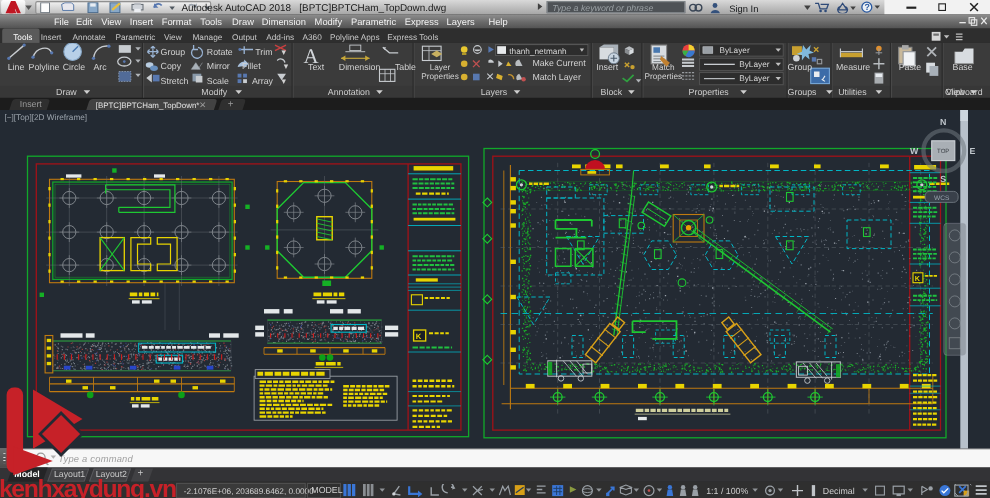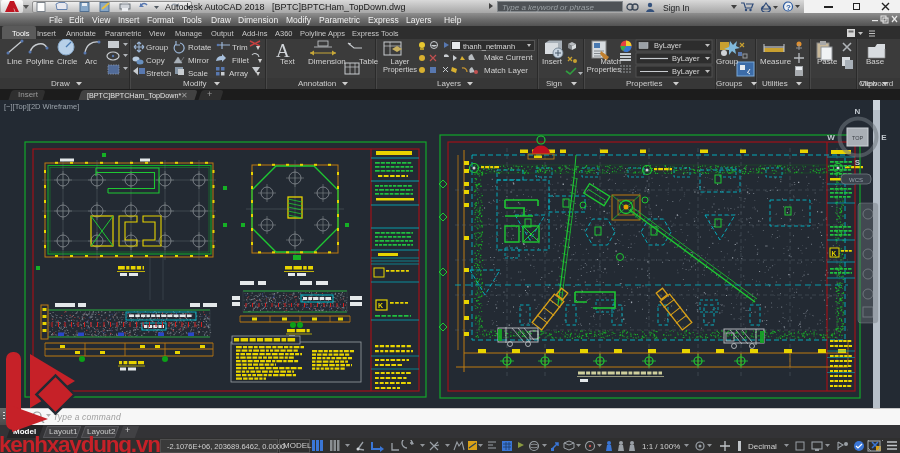--- a/index.html
+++ b/index.html
@@ -113,21 +113,21 @@
 <div class="abs" style="left:583px;top:39px;width:1px;height:50px;background:#2a2a2a;box-shadow:1px 0 0 #484848"></div>
 <div class="abs" style="left:715px;top:39px;width:1px;height:50px;background:#2a2a2a;box-shadow:1px 0 0 #484848"></div>
 <div class="abs" style="left:755px;top:39px;width:1px;height:50px;background:#2a2a2a;box-shadow:1px 0 0 #484848"></div>
 <div class="abs" style="left:809px;top:39px;width:1px;height:50px;background:#2a2a2a;box-shadow:1px 0 0 #484848"></div>
 <div class="abs" style="left:856px;top:39px;width:1px;height:50px;background:#2a2a2a;box-shadow:1px 0 0 #484848"></div>
 <div class="abs" style="top:79px;width:900px;font-size:8px;color:#cecece">
 <span class="abs" style="left:51px">Draw</span>
     <span class="abs" style="left:183px">Modify</span>
     <span class="abs" style="left:298px">Annotation</span>
     <span class="abs" style="left:437px">Layers</span>
-    <span class="abs" style="left:546px">Sign</span>
+    <span class="abs" style="left:546px">Block</span>
     <span class="abs" style="left:626px">Properties</span>
     <span class="abs" style="left:716px">Groups</span>
     <span class="abs" style="left:762px">Utilities</span>
     <span class="abs" style="left:859px">Clipboard</span>
     <span class="abs" style="left:860px">View</span>
 </div>
 <svg class="abs" style="left:75px;top:81px" width="8" height="6">
     <path d="M1,1 l3,3.5 3,-3.5 z" fill="#cecece"></path>
   </svg>
 <svg class="abs" style="left:213px;top:81px" width="8" height="6">
@@ -300,31 +300,31 @@
 </div>
 <div class="abs" style="top:43px;width:900px;font-size:8px;color:#d2d2d2">
 <span class="abs" style="left:146px">Group</span>
     <span class="abs" style="left:188px">Rotate</span>
     <span class="abs" style="left:232px">Trim</span>
     <span class="abs" style="left:256px">▾</span>
 </div>
 <div class="abs" style="top:56px;width:900px;font-size:8px;color:#d2d2d2">
 <span class="abs" style="left:146px">Copy</span>
     <span class="abs" style="left:188px">Mirror</span>
-    <span class="abs" style="left:232px">Fillet</span>
+    <span class="abs" style="left:220px">Fillet</span>
     <span class="abs" style="left:258px">▾</span>
 </div>
 <div class="abs" style="top:69px;width:900px;font-size:8px;color:#d2d2d2">
 <span class="abs" style="left:146px">Stretch</span>
     <span class="abs" style="left:188px">Scale</span>
     <span class="abs" style="left:229px">Array</span>
     <span class="abs" style="left:256px">▾</span>
 </div>
 <div class="abs" style="left:378px;top:58px;width:44px;font-size:7.5px;color:#d2d2d2;text-align:center;line-height:8px">Layer<br>Properties</div>
-<div class="abs" style="left:585px;top:58px;width:36px;font-size:7.5px;color:#d2d2d2;text-align:right;line-height:8px">Match<br>Properties</div>
+<div class="abs" style="left:585px;top:58px;width:36px;font-size:7.5px;color:#d2d2d2;text-align:center;line-height:8px">Match<br>Properties</div>
 
 <div class="abs" style="left:450px;top:40px;width:85px;height:11px;background:#2d2d2d;border:1px solid #555"></div>
 <div class="abs" style="left:452px;top:42px;width:8px;height:7px;background:#e8eaec"></div>
 <div class="abs" style="left:463px;top:41.5px;font-size:7.5px;color:#d8d8d8">thanh_netmanh</div>
 <div class="abs" style="left:527px;top:44px;width:0;height:0;border-left:2.5px solid transparent;border-right:2.5px solid transparent;border-top:3.5px solid #c0c0c0"></div>
 <svg class="abs" style="left:450px;top:52px" width="88" height="26">
 <path d="M3,3 l4,3 -4,3 z" fill="#c8ccd0"></path>
     <path d="M12,4 l3,4 h-5 z" fill="#d8b030"></path>
     <path d="M22,2 a4,4 0 0 0 -3,6 l6,0" fill="#b8bcc0"></path>
 <path d="M2,15 l5,2 -1,4 -5,-2 z" fill="#d8b030"></path>

